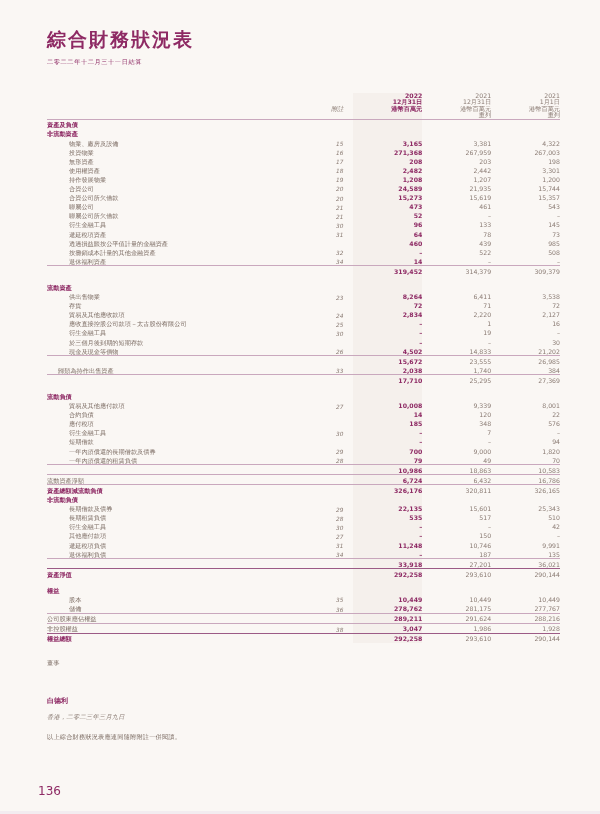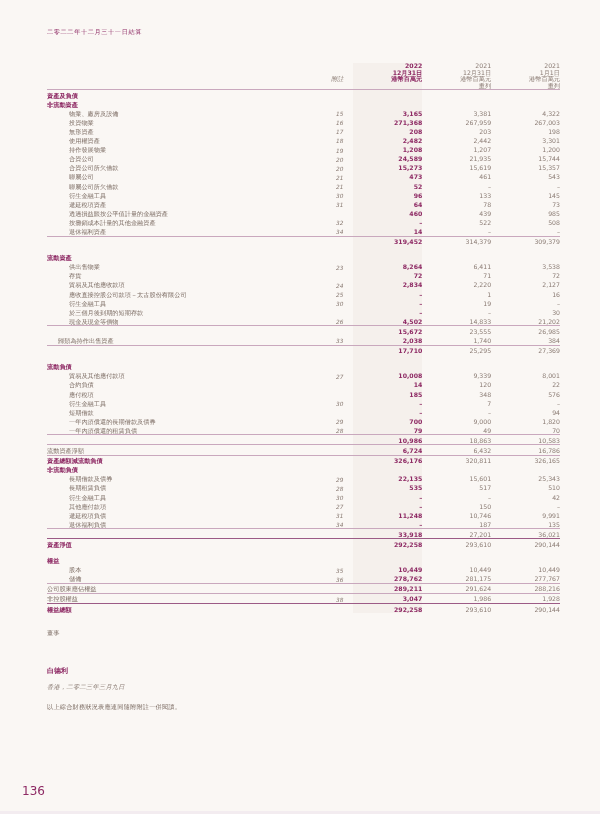--- a/index.html
+++ b/index.html
@@ -114,41 +114,42 @@
     letter-spacing: 0.3px;
   }
   .f-note {
     margin-top: 11px;
     color: #7b6b62;
     letter-spacing: 0.2px;
   }
 
   .pageno {
     position: absolute;
-    left: 22px;
+    left: 38px;
     bottom: 16px;
     font-size: 12px;
     color: #8e2a64;
     font-weight: normal;
   }
   .bottombar {
     position: absolute;
     left: 0;
     bottom: 0;
     width: 600px;
     height: 3px;
     background: #f3ecf0;
   }
 </style>
 </head>
 <body>
 
 <div class="page">
 
   <div class="head">
+    <h1 class="title">綜合財務狀況表</h1>
     <div class="subtitle">二零二二年十二月三十一日結算</div>
   </div>
 
   <div class="tablewrap">
     <table class="fin">
       <colgroup>
         <col class="c-label">
           <col class="c-note">
           <col class="c-v1">
           <col class="c-v2">

